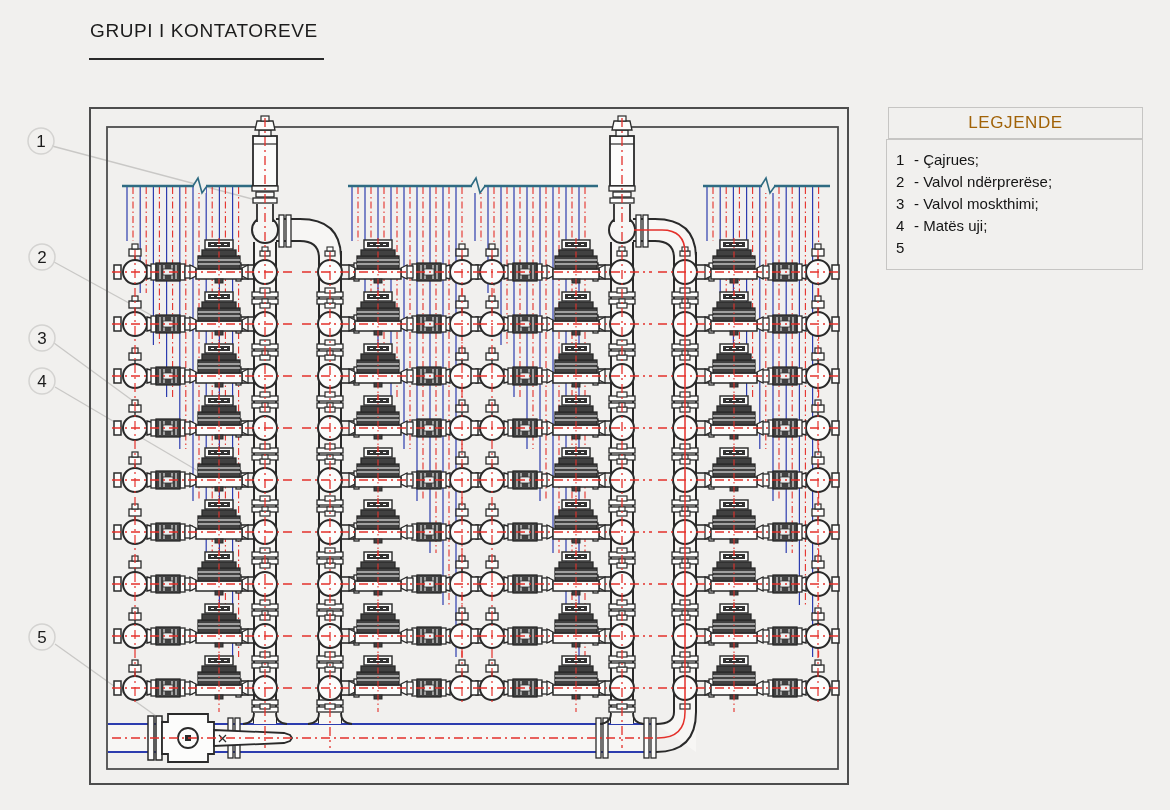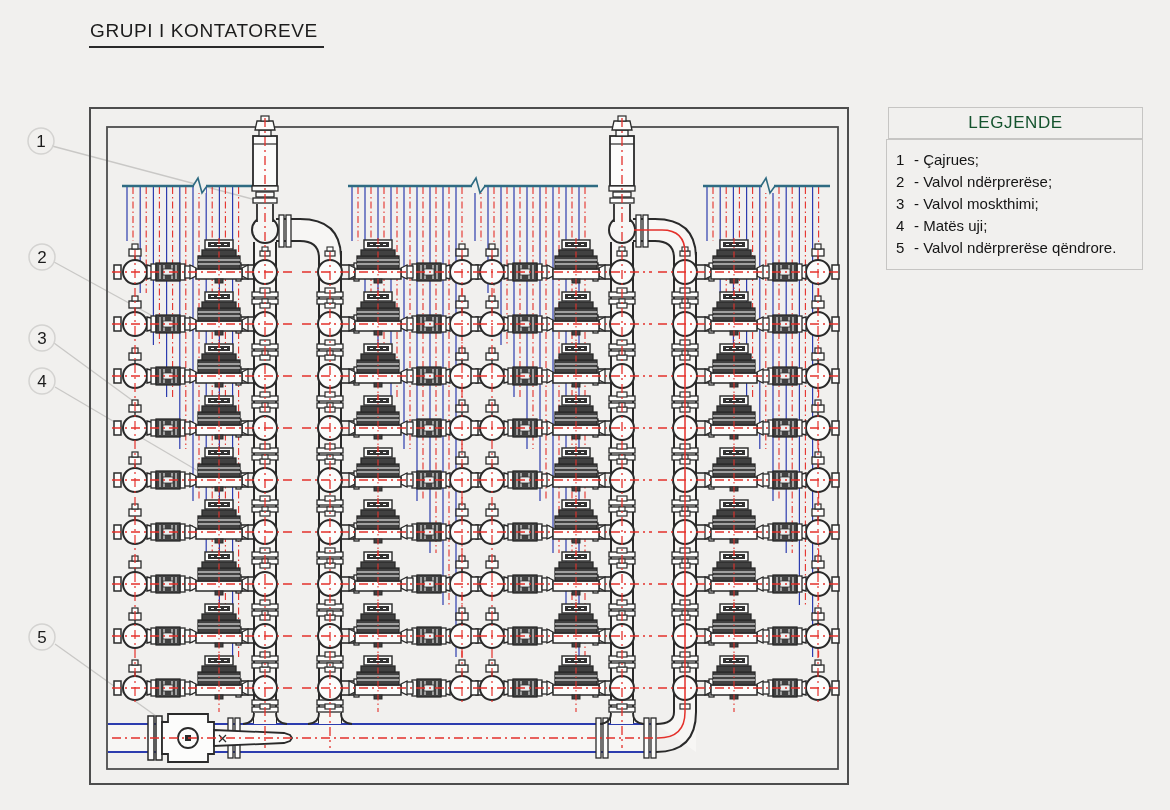--- a/index.html
+++ b/index.html
@@ -7,28 +7,28 @@
     width:1170px;height:810px;
     background:#f1f0ee;
     font-family:"Liberation Sans", sans-serif;
     overflow:hidden;
   }
   .page{position:relative;width:1170px;height:810px;}
   .page-title{
     position:absolute;left:89px;top:20px;
     font-size:19px;letter-spacing:.6px;color:#1c1c1c;
     border-bottom:2px solid #2a2a2a;
-    padding:0 6px 4px 1px;
+    padding:0 6px 16px 1px;
     width:max-content;
   }
   .legend-head{
     position:absolute;left:888px;top:107px;width:253px;height:30px;
     border:1px solid #c6c5c3;
     display:flex;align-items:center;justify-content:center;
-    font-size:17px;letter-spacing:.6px;color:#14532d;
+    font-size:17px;letter-spacing:.6px;color:#a16207;
   }
   .legend-body{
     position:absolute;left:886px;top:139px;width:257px;
     border:1px solid #c6c5c3;
     padding:9px 0 10px 9px;box-sizing:border-box;
     font-size:15px;color:#141414;
   }
   .legend-item{display:flex;line-height:22px;}
   .legend-item .num{width:18px;flex:0 0 18px;}
   .legend-item .lab{}
@@ -53,21 +53,20 @@
       <div class="legend-item">
         <span class="num">3</span>
         <span class="lab">- Valvol moskthimi;</span>
       </div>
       <div class="legend-item">
         <span class="num">4</span>
         <span class="lab">- Matës uji;</span>
       </div>
       <div class="legend-item">
         <span class="num">5</span>
-        <span class="lab">- Valvol ndërprerëse qëndrore.</span>
       </div>
     </div>
 
   <svg id="diagram" width="1170" height="810" viewBox="0 0 1170 810">
       <g>
         <line x1="52" y1="146" x2="256" y2="200" stroke="#c9c8c6" stroke-width="1.3" fill="none"></line>
         <line x1="54" y1="262" x2="160" y2="320" stroke="#c9c8c6" stroke-width="1.3" fill="none"></line>
         <line x1="54" y1="343" x2="140" y2="406" stroke="#c9c8c6" stroke-width="1.3" fill="none"></line>
         <line x1="55" y1="387" x2="210" y2="478" stroke="#c9c8c6" stroke-width="1.3" fill="none"></line>
         <line x1="55" y1="644" x2="170" y2="726" stroke="#c9c8c6" stroke-width="1.3" fill="none"></line>

